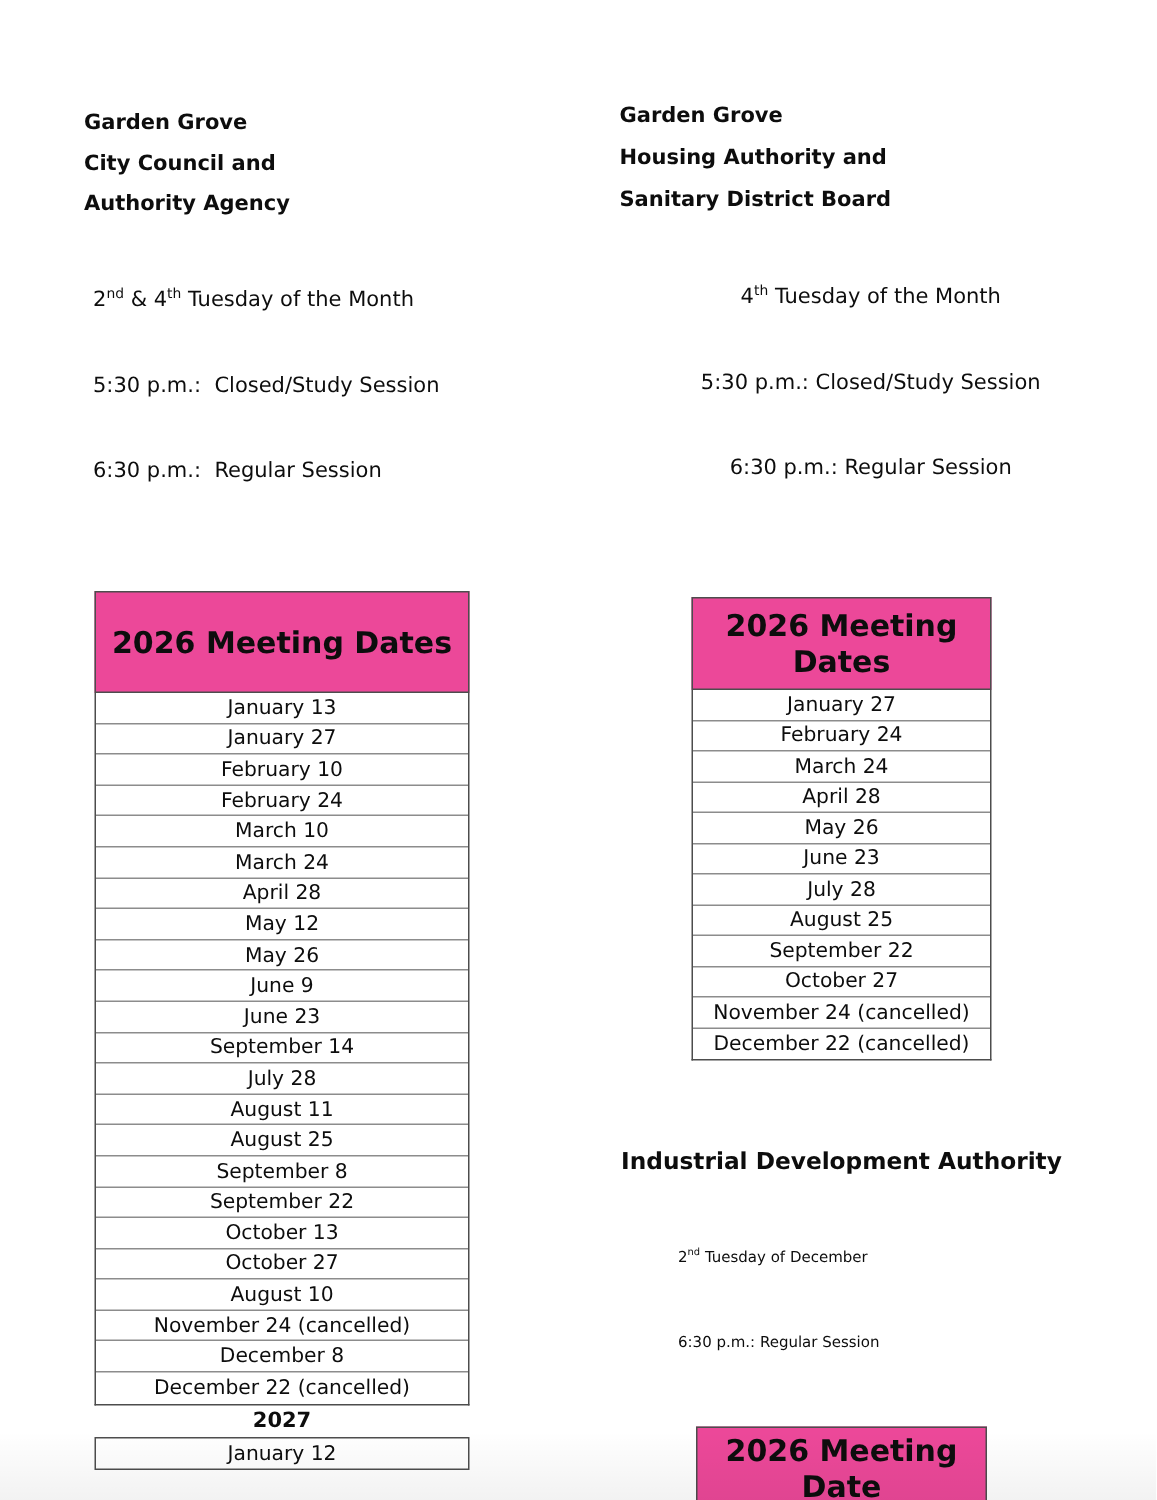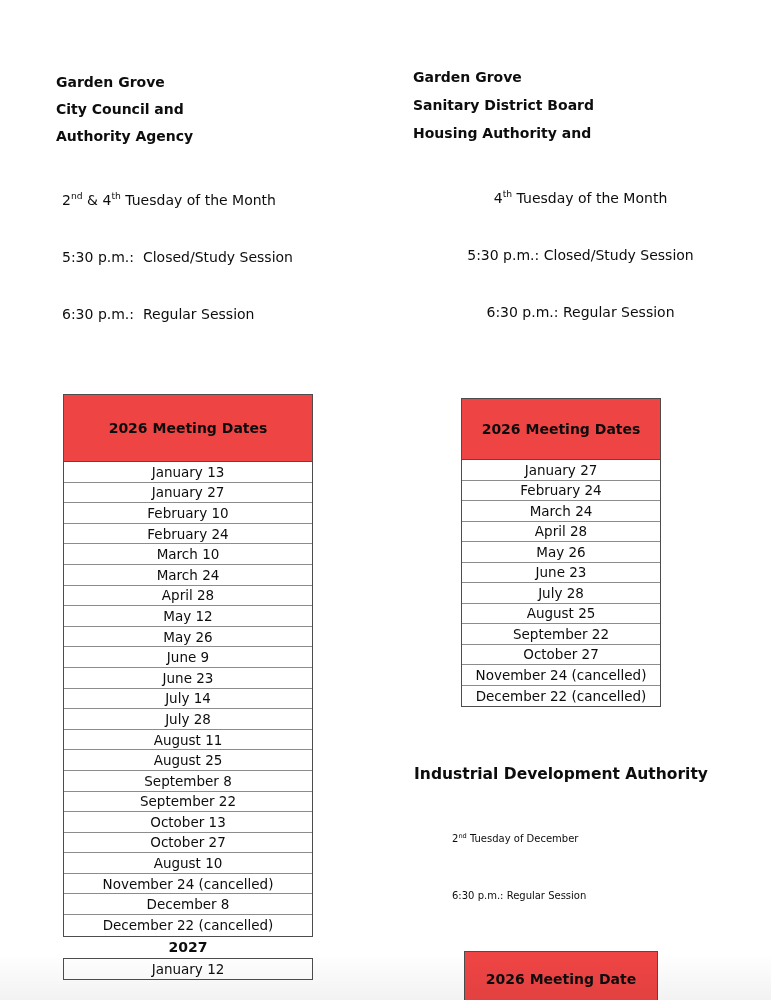--- a/index.html
+++ b/index.html
@@ -33,24 +33,24 @@
   .col-right .org-title { line-height: 28px; margin-top: 3px; }
 
   .sched { font-size: 14px; line-height: 19px; white-space: pre-wrap; }
   .col-left  .sched { margin-top: 3px; padding-left: 6px; }
   .col-right .sched { margin-top: 4px; padding-left: 39px; text-align: center; }
   sup { font-size: 0.66em; line-height: 0; }
 
   .tbl { margin-left: auto; margin-right: auto; }
   .tbl-header {
     box-sizing: border-box;
-    background: #ef4444;
+    background: #ec4899;
     border: 1px solid #4d4d4d;
     font-weight: bold;
-    font-size: 14px;
+    font-size: 20px;
     display: flex;
     align-items: center;
     justify-content: center;
     text-align: center;
   }
   .tbl-body {
     box-sizing: border-box;
     border-left: 1px solid #4d4d4d;
     border-right: 1px solid #4d4d4d;
     border-bottom: 1px solid #4d4d4d;
@@ -131,21 +131,21 @@
           <div class="row">January 27</div>
           <div class="row">February 10</div>
           <div class="row">February 24</div>
           <div class="row">March 10</div>
           <div class="row">March 24</div>
           <div class="row">April 28</div>
           <div class="row">May 12</div>
           <div class="row">May 26</div>
           <div class="row">June 9</div>
           <div class="row">June 23</div>
-          <div class="row">July 14</div>
+          <div class="row">September 14</div>
           <div class="row">July 28</div>
           <div class="row">August 11</div>
           <div class="row">August 25</div>
           <div class="row">September 8</div>
           <div class="row">September 22</div>
           <div class="row">October 13</div>
           <div class="row">October 27</div>
           <div class="row">August 10</div>
           <div class="row">November 24 (cancelled)</div>
           <div class="row">December 8</div>
@@ -160,22 +160,22 @@
     <div class="row">January 12</div>
       </div>
 
   </div>
 
   <div class="col col-right">
 
     <div class="org-title">
 
     <div>Garden Grove</div>
+        <div>Housing Authority and</div>
         <div>Sanitary District Board</div>
-        <div>Housing Authority and</div>
       </div>
 
     <div class="sched">
       <div><span>4</span><sup>th</sup><span> Tuesday of the Month</span></div>
       <div>5:30 p.m.: Closed/Study Session</div>
       <div>6:30 p.m.: Regular Session</div>
     </div>
 
     <div class="tbl t-main-right">
       <div class="tbl-header">2026 Meeting Dates</div>

